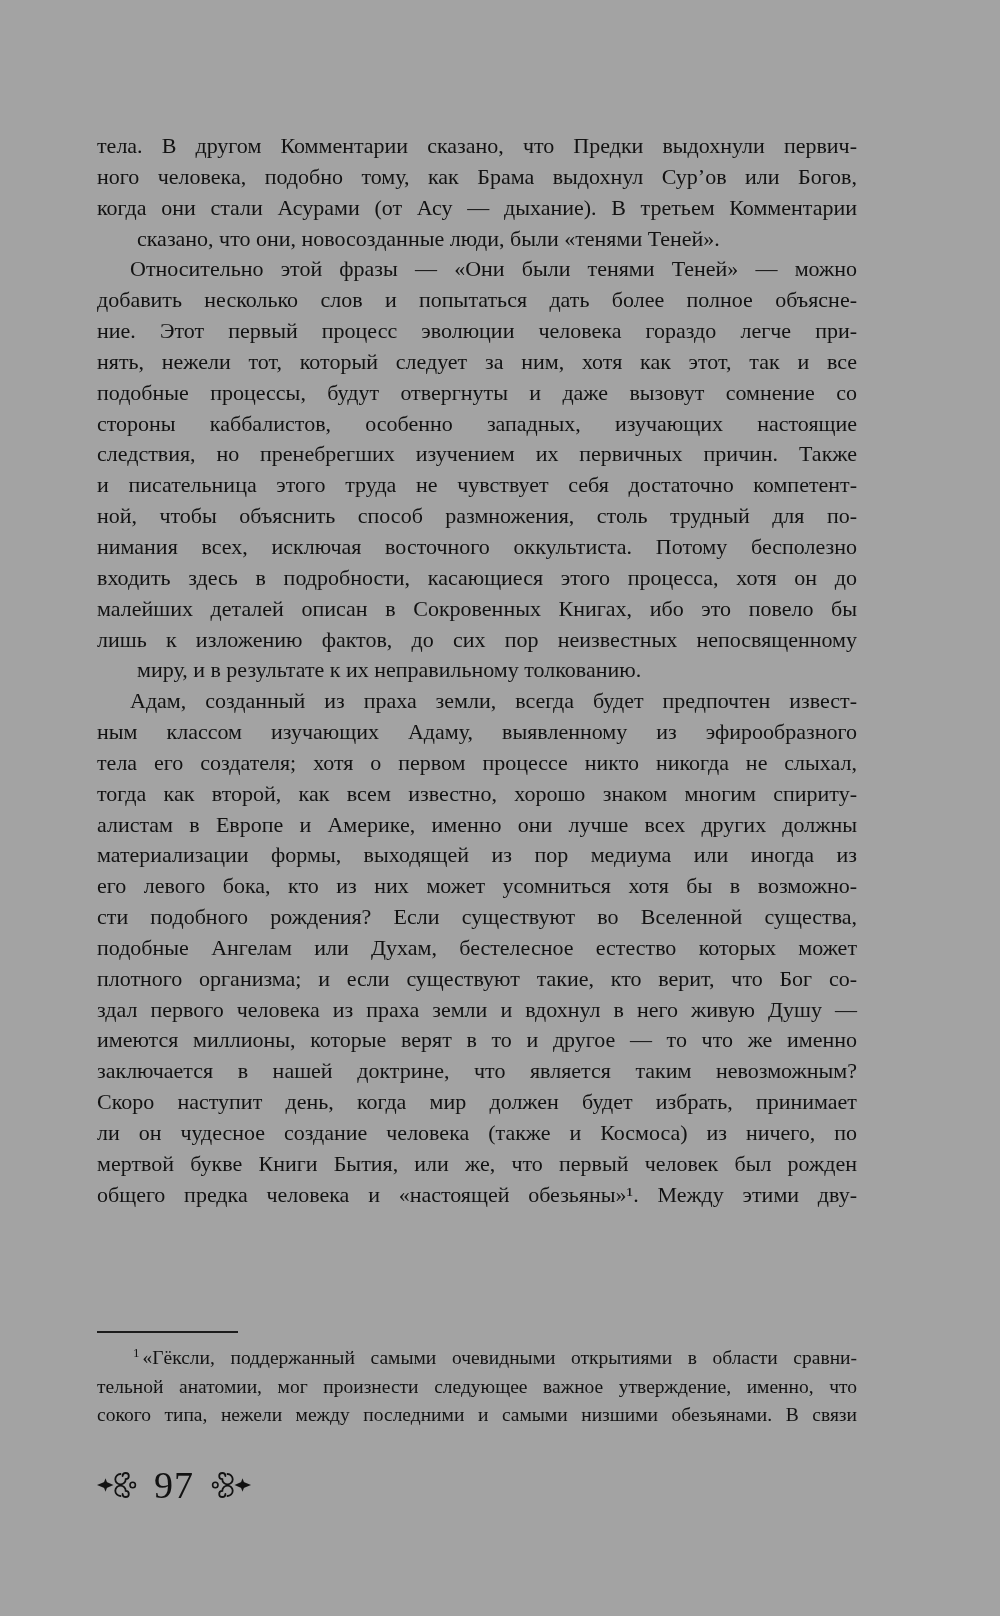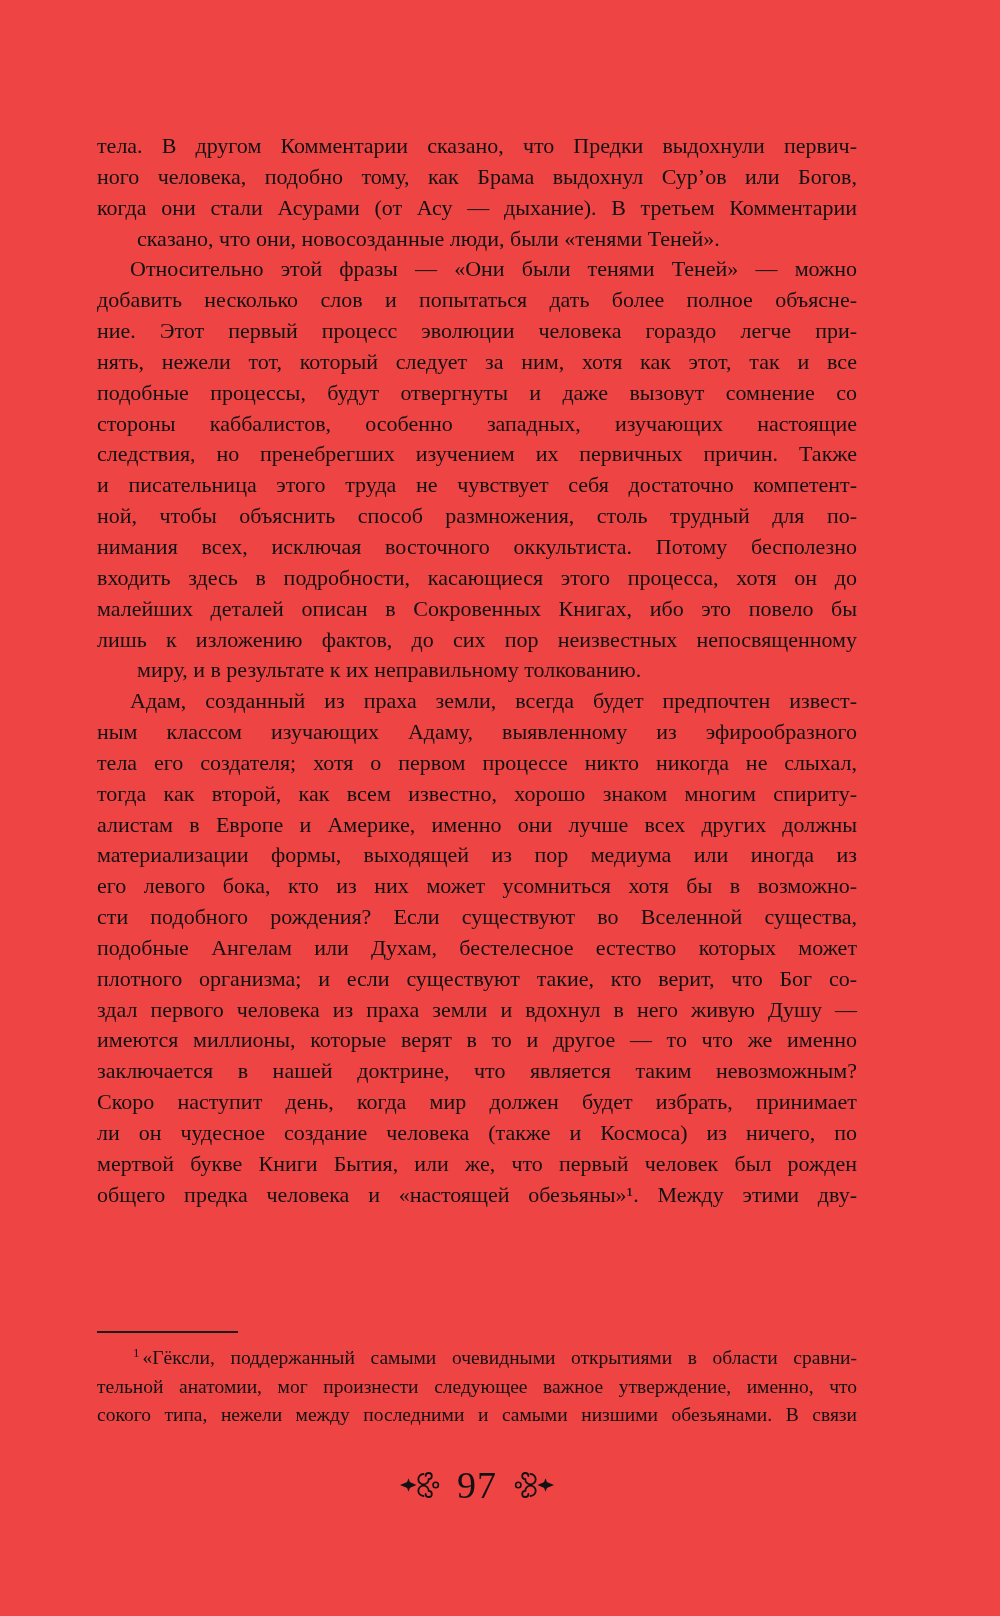--- a/index.html
+++ b/index.html
@@ -1,19 +1,19 @@
 <!DOCTYPE html>
 <html><head>
 <meta charset="utf-8">
 <style>
   html,body{margin:0;padding:0;background:#e8e8e8;}
   .page{
     position:relative;
     width:1000px;height:1616px;
-    background:#ef4444;
+    background:#a3a3a3;
     font-family:"Liberation Serif","DejaVu Serif",serif;
     color:#121212;
     overflow:hidden;
     margin:0 auto;
   }
   .text-column{
     position:absolute;left:97px;top:131px;width:760px;
     font-size:22px;line-height:30.85px;
   }
   .line{
@@ -38,21 +38,21 @@
     text-align-last:justify;
     height:28.6px;
   }
   .fline.indent{text-indent:36px;}
   .fline sup{
     font-size:13px;line-height:0;vertical-align:super;
     margin-right:3px;
   }
   .page-footer{
     position:absolute;left:97px;top:1466px;width:760px;
-    display:flex;align-items:center;justify-content:center;gap:17px;
+    display:flex;align-items:center;gap:17px;
   }
   .page-number{
     font-size:38px;line-height:38px;
     letter-spacing:1px;
   }
   .ornament{width:40px;height:30px;display:block;}
   .ornament.flip{transform:scaleX(-1);}
 </style>
 </head>
 <body>

